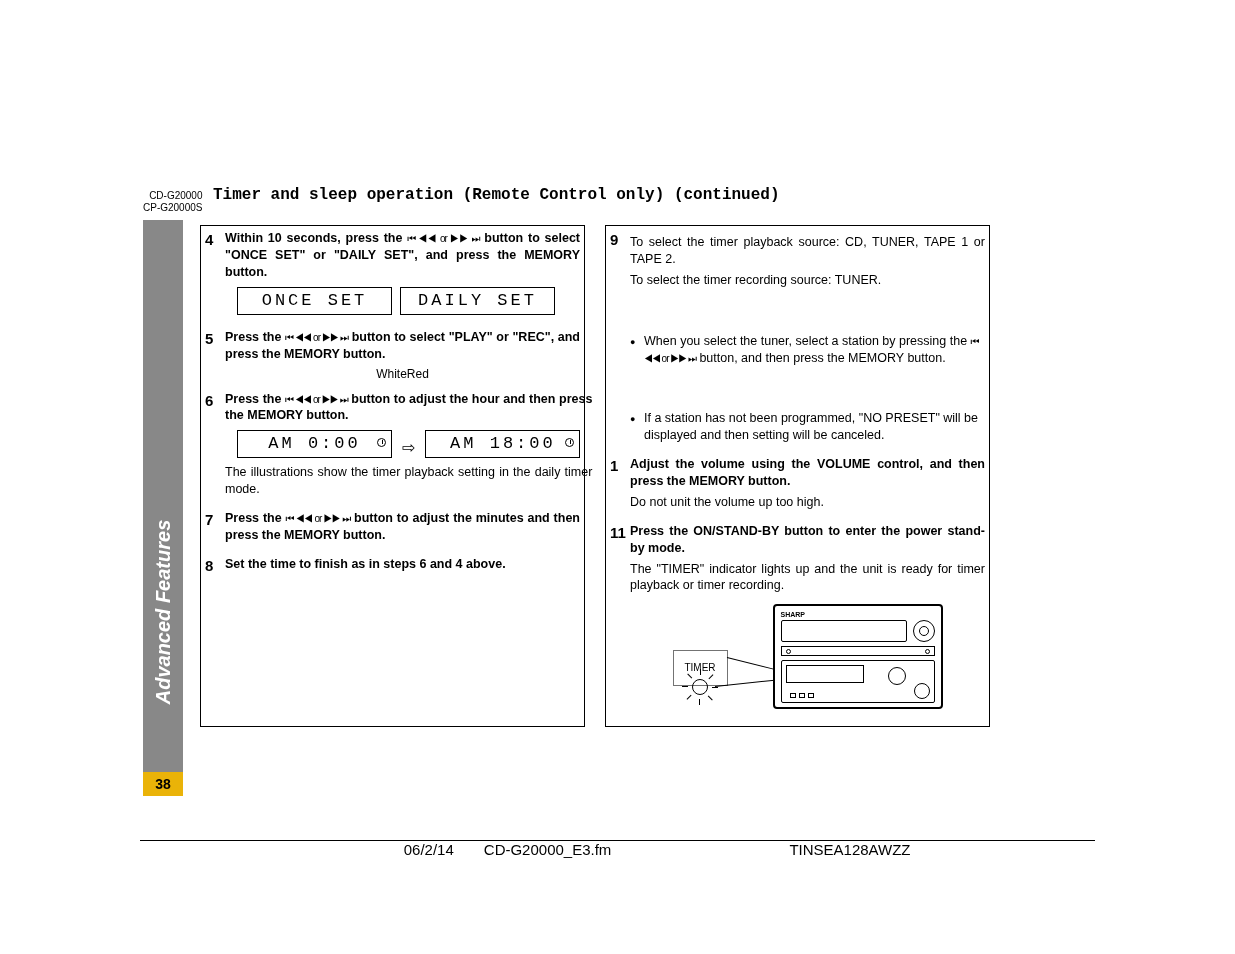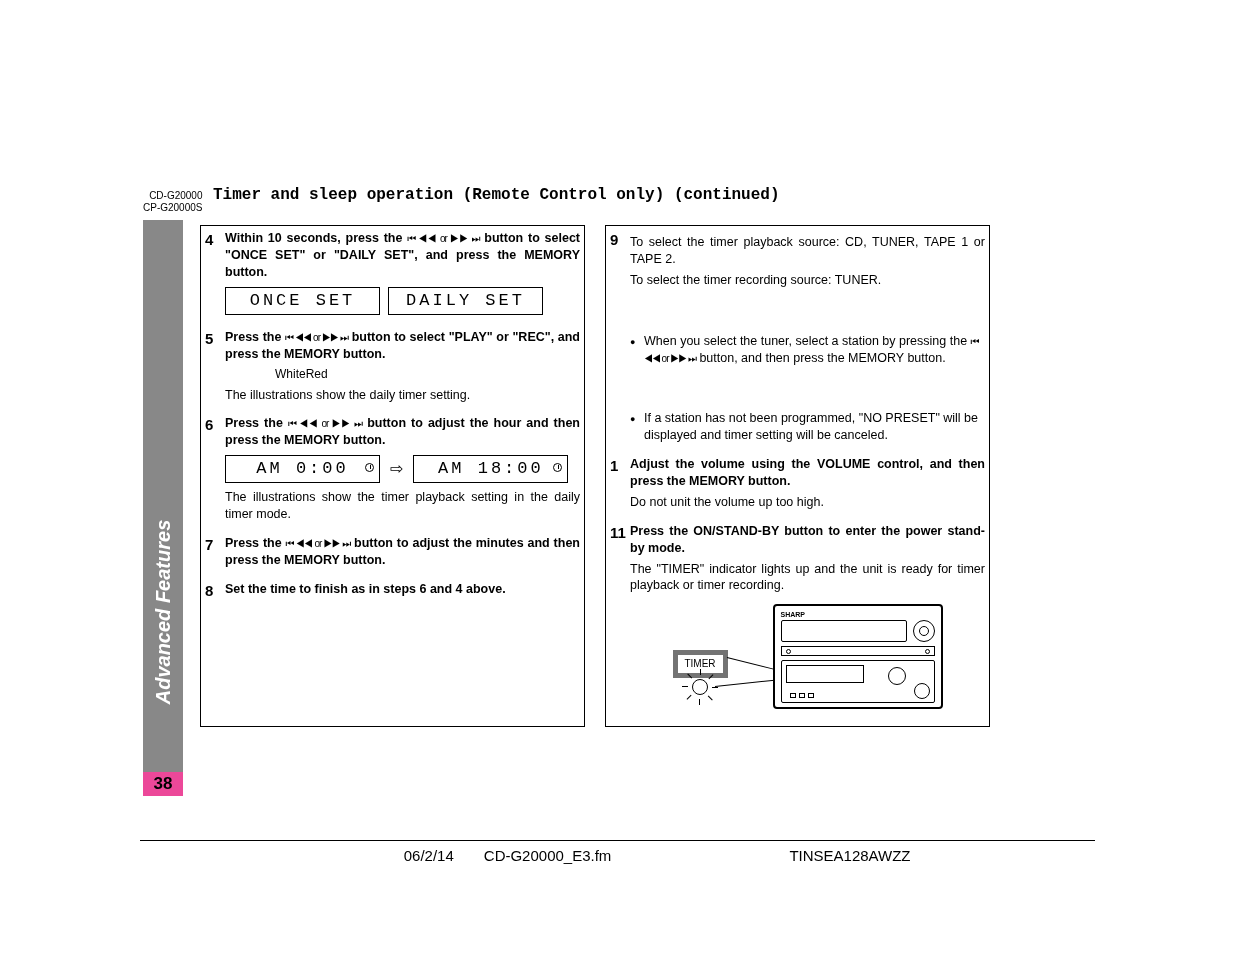--- a/index.html
+++ b/index.html
@@ -49,24 +49,24 @@
     font-weight: bold;
     font-size: 20px;
     color: #fff;
   }
   .page-num-box {
     position: absolute;
     left: 143px;
     top: 772px;
     width: 40px;
     height: 24px;
-    background: #ec4899;
+    background: #eab308;
     text-align: center;
     font-weight: bold;
-    font-size: 17px;
+    font-size: 14px;
     line-height: 24px;
   }
   .columns {
     position: absolute;
     left: 200px;
     top: 225px;
     width: 790px;
     display: flex;
     gap: 20px;
   }
@@ -97,23 +97,23 @@
     margin-bottom: 4px;
   }
   .step-body .note {
     font-weight: normal;
     text-align: justify;
     margin-top: 4px;
     margin-bottom: 4px;
   }
   .display-row {
     display: flex;
-    align-items: center;
+    align-items: flex-end;
     gap: 8px;
-    margin: 6px 0;
+    margin: 6px 12px;
   }
   .lcd {
     border: 1px solid #000;
     padding: 4px 8px;
     font-family: "Courier New", monospace;
     font-size: 17px;
     letter-spacing: 3px;
     text-align: center;
     flex: 1;
     position: relative;
@@ -123,21 +123,21 @@
     align-items: center;
     justify-content: center;
   }
   .lcd.small { flex: 0 0 auto; min-width: 155px; }
   .arrow-between {
     font-size: 16px;
     padding: 0 2px;
   }
   .label-row {
     display: flex;
-    justify-content: flex-start;
+    justify-content: center;
     font-size: 12px;
     padding: 0 50px;
     margin-top: 4px;
   }
   ul.bullets {
     list-style: none;
     padding-left: 0;
     margin-top: 4px;
   }
   ul.bullets li {
@@ -184,24 +184,24 @@
   .stereo .panel .knob { position:absolute; width:18px; height:18px; border:1px solid #000; border-radius:50%;}
   .stereo .panel .k1{right:28px; top:6px;}
   .stereo .panel .k2{right:4px; bottom:3px; width:16px; height:16px;}
   .stereo .panel .btns { position:absolute; left:8px; bottom:4px; display:flex; gap:3px;}
   .stereo .panel .btns span{width:6px;height:5px;border:1px solid #000;}
   .callout {
     position: absolute;
     left: 0;
     top: 46px;
     width: 55px;
-    border: 5px solid #737373;
+    border: 1px solid #737373;
     text-align: center;
     font-size: 10px;
-    padding: 2px 0;
+    padding: 10px 0;
   }
   .callout-circle {
     position:absolute;
     left: 10px;
     top: 66px;
     width: 34px;
     height: 34px;
     border-radius: 50%;
   }
   .callout-circle .tick {
@@ -209,21 +209,20 @@
   }
   .callout-inner { position:absolute; left:9px; top:9px; width:16px; height:16px; border:1px solid #000; border-radius:50%;}
   .lead1 { position:absolute; left:54px; top:53px; width:48px; height:1px; background:#000; transform: rotate(14deg); transform-origin: left;}
   .lead2 { position:absolute; left:42px; top:82px; width:65px; height:1px; background:#000; transform: rotate(-6deg); transform-origin: left;}
   .footer {
     position: absolute;
     left: 140px;
     right: 140px;
     top: 840px;
     border-top: 1px solid #000;
-    padding-top: 6px;
     display: flex;
     font-size: 15px;
   }
   .footer .f1 { width: 36%; text-align: right; padding-right: 30px;}
   .footer .f2 { width: 32%; }
   .footer .f3 { width: 32%; }
   .timer-icon {
     display: inline-block;
     width: 9px; height: 9px;
     border: 1px solid #000;
@@ -272,21 +271,20 @@
     <div class="step-row">
       <div class="step-num">5</div>
       <div class="step-body">
         <div class="instruction">
           <span>Press the </span><span class="icon-group">⏮ ◀◀ or ▶▶ ⏭</span><span> button to select "PLAY" or "REC", and press the MEMORY button.</span>
         </div>
         <div class="label-row">
           <span>White</span>
           <span>Red</span>
         </div>
-        <div class="note">The illustrations show the daily timer setting.</div>
       </div>
     </div>
 
     <div class="step-row">
       <div class="step-num">6</div>
       <div class="step-body">
         <div class="instruction">
           <span>Press the </span><span class="icon-group">⏮ ◀◀ or ▶▶ ⏭</span><span> button to adjust the hour and then press the MEMORY button.</span>
         </div>
         <div class="display-row">
@@ -327,21 +325,21 @@
 
       <div class="step-row">
         <div class="step-num">9</div>
         <div class="step-body">
           <div class="note">To select the timer playback source: CD, TUNER, TAPE 1 or TAPE 2.</div>
           <div class="note">To select the timer recording source: TUNER.</div>
           <ul class="bullets">
             <li>
               <span>When you select the tuner, select a station by pressing the </span><span class="icon-group">⏮ ◀◀ or ▶▶ ⏭</span><span> button, and then press the MEMORY button.</span>
             </li>
-            <li>If a station has not been programmed, "NO PRESET" will be displayed and timer setting will be canceled.</li>
+            <li>If a station has not been programmed, "NO PRESET" will be displayed and then setting will be canceled.</li>
           </ul>
         </div>
       </div>
 
       <div class="step-row">
         <div class="step-num">1</div>
         <div class="step-body">
           <div class="instruction">Adjust the volume using the VOLUME control, and then press the MEMORY button.</div>
           <div class="note">Do not unit the volume up too high.</div>
         </div>

